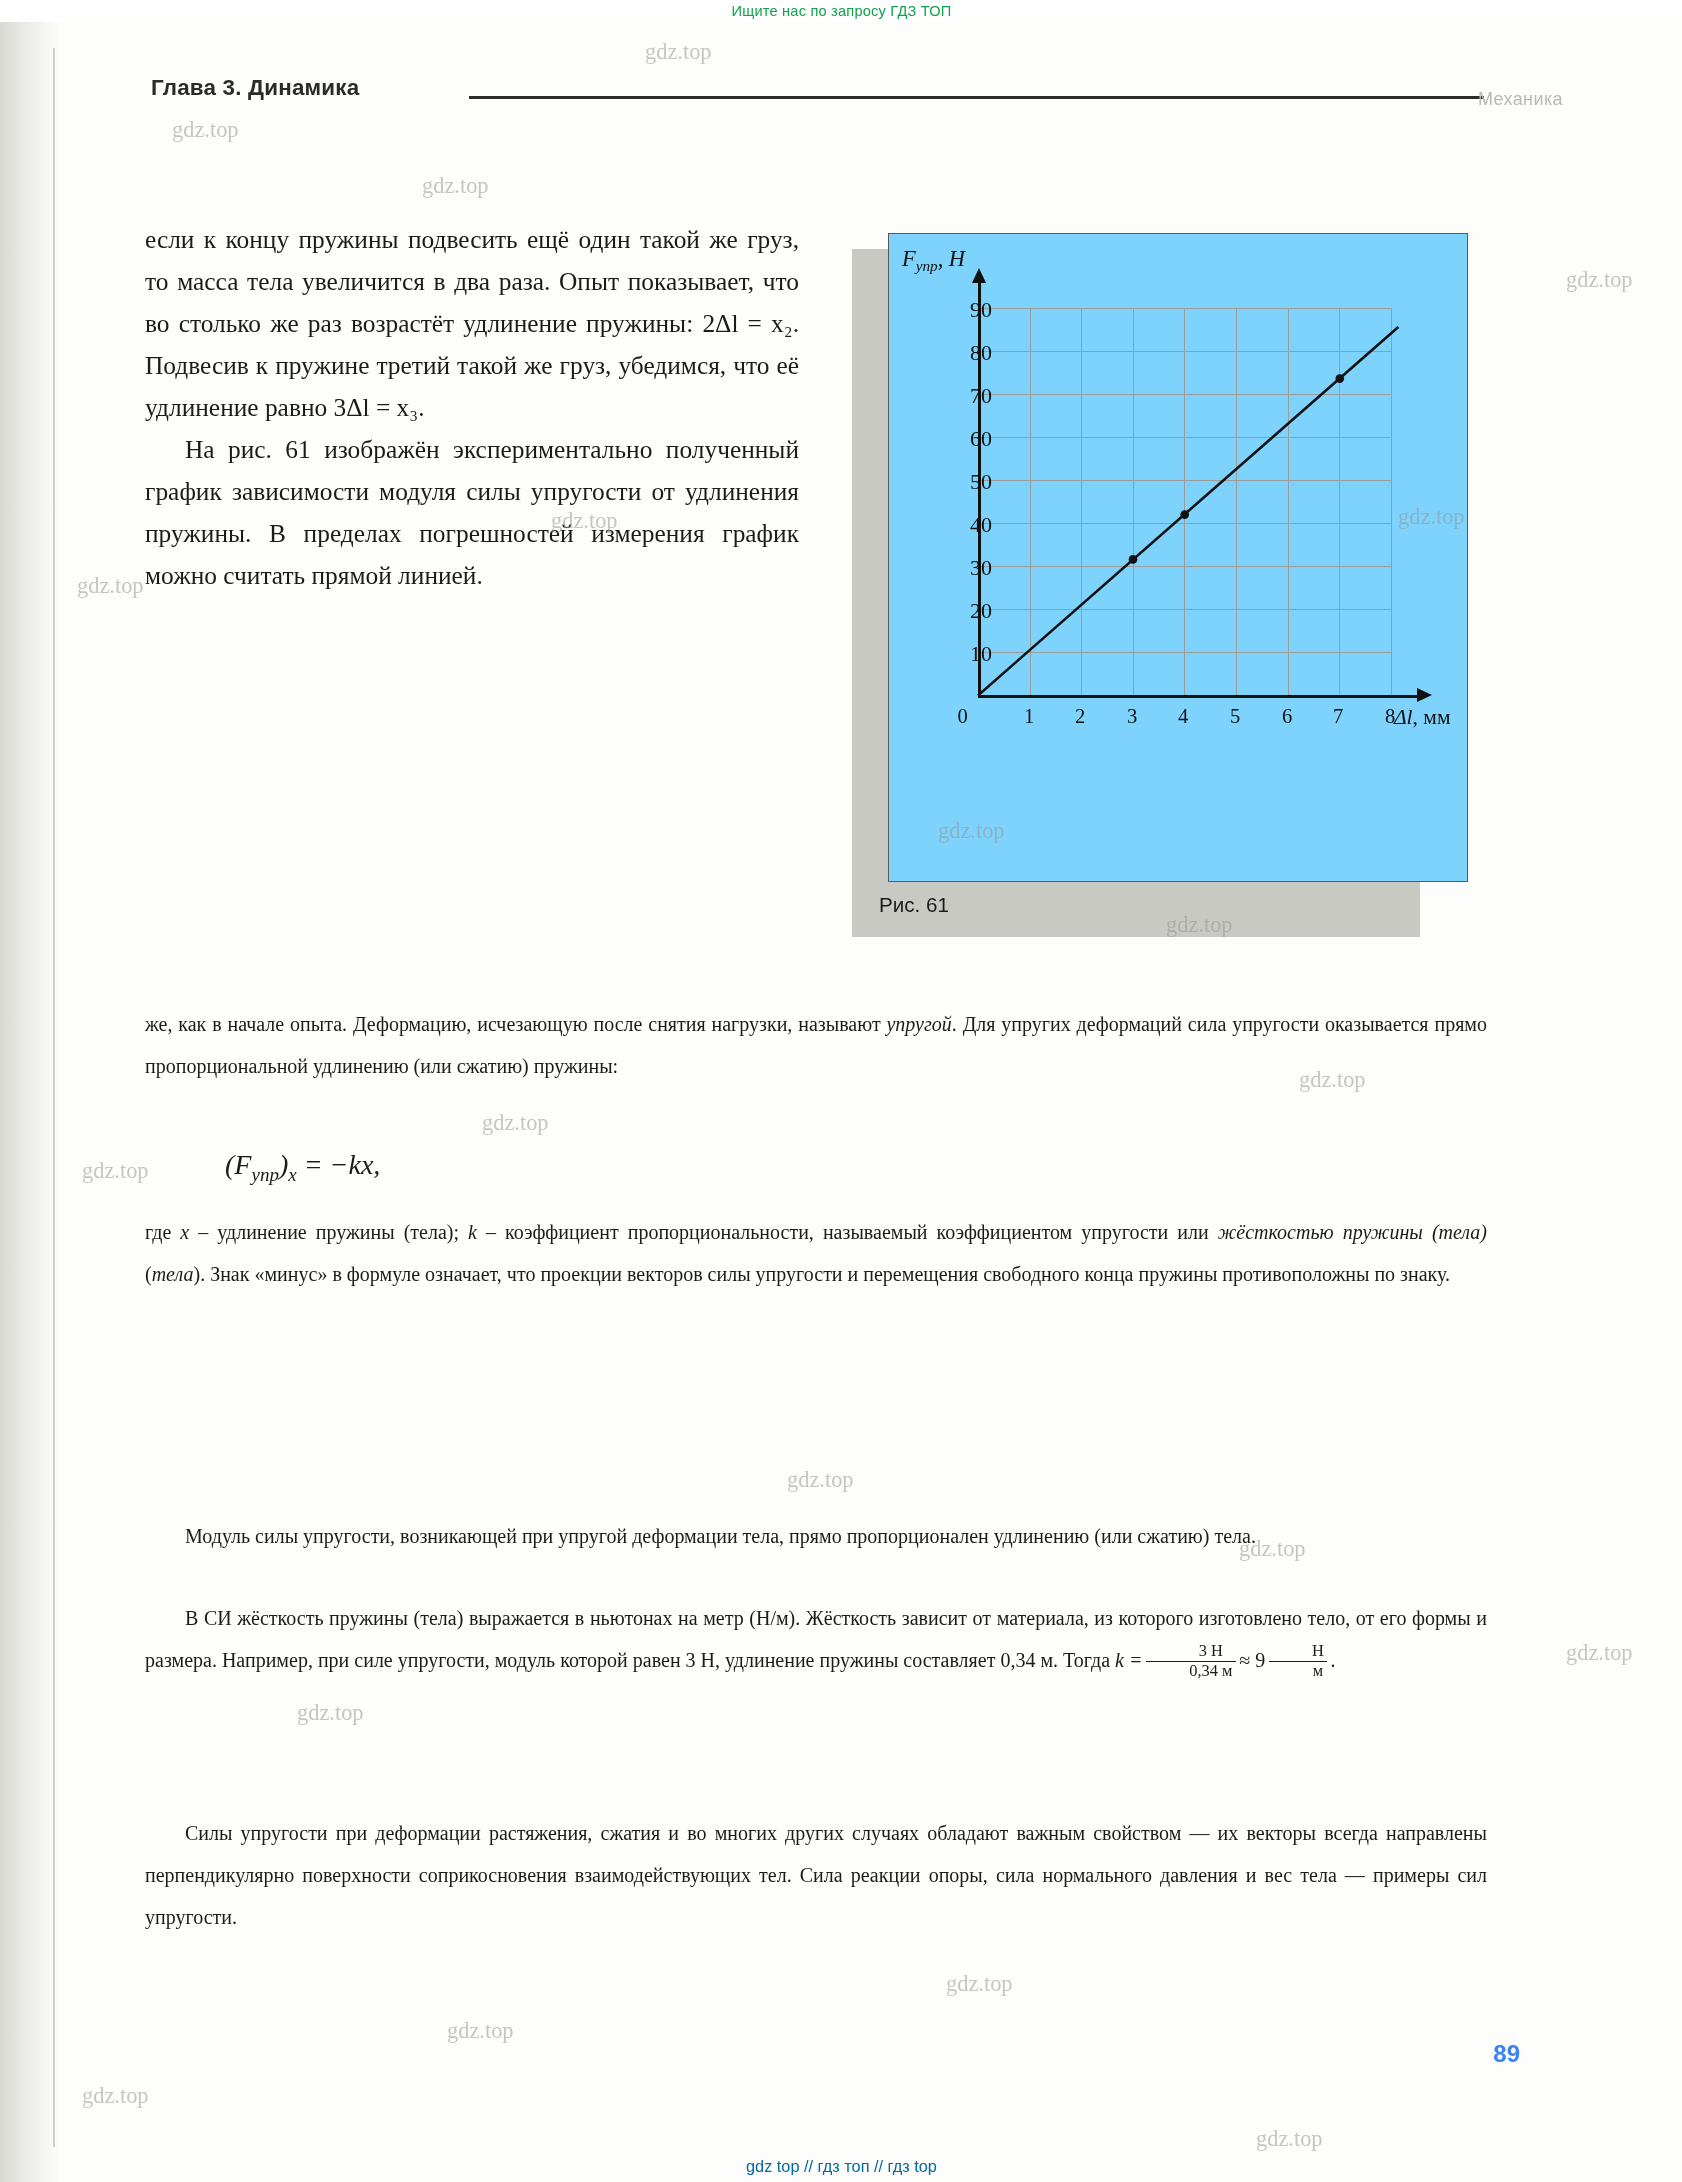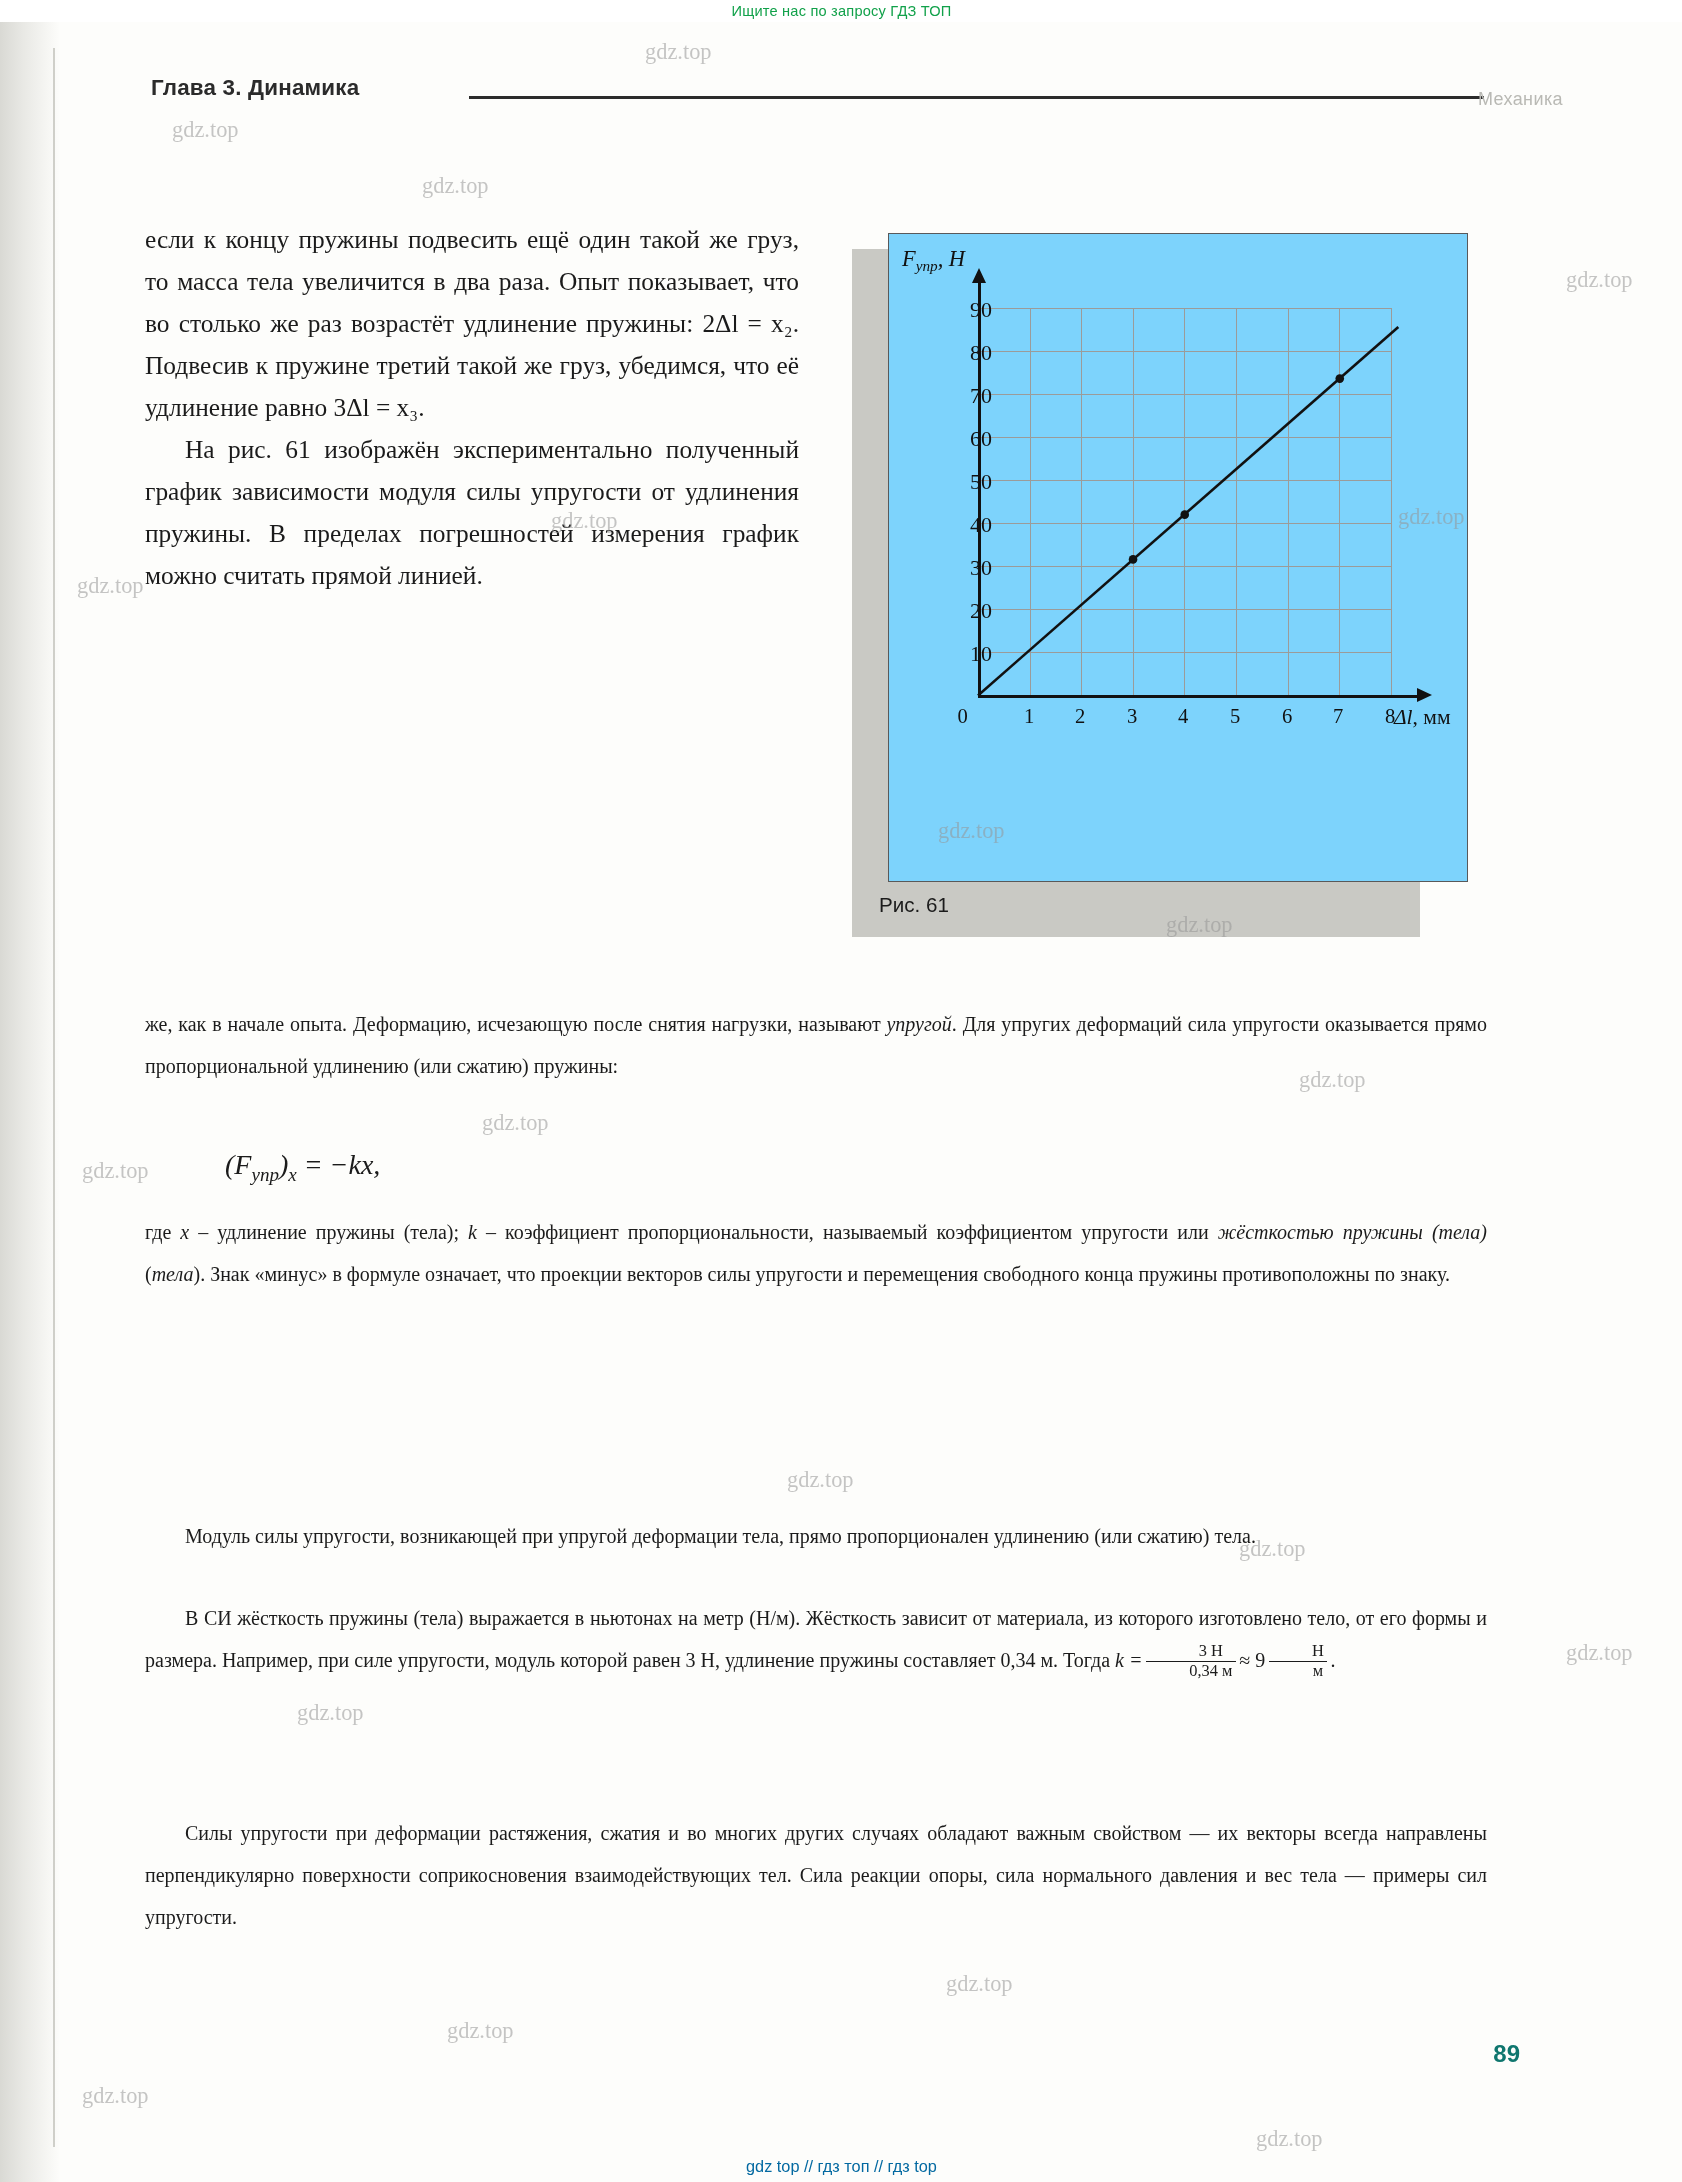--- a/index.html
+++ b/index.html
@@ -255,21 +255,21 @@
     overflow: visible;
   }
 
   
   .page-number {
     position: absolute;
     top: 2018px; right: 163px;
     font-family: "Liberation Sans", sans-serif;
     font-weight: bold;
     font-size: 24px;
-    color: #0f766e;
+    color: #3b82f6;
   }
 
   
   .bottom-strip {
     position: absolute;
     bottom: 0; left: 0;
     width: 1683px; height: 34px;
     text-align: center;
     color: #7b2fbf;
     font-family: "Liberation Sans", sans-serif;

